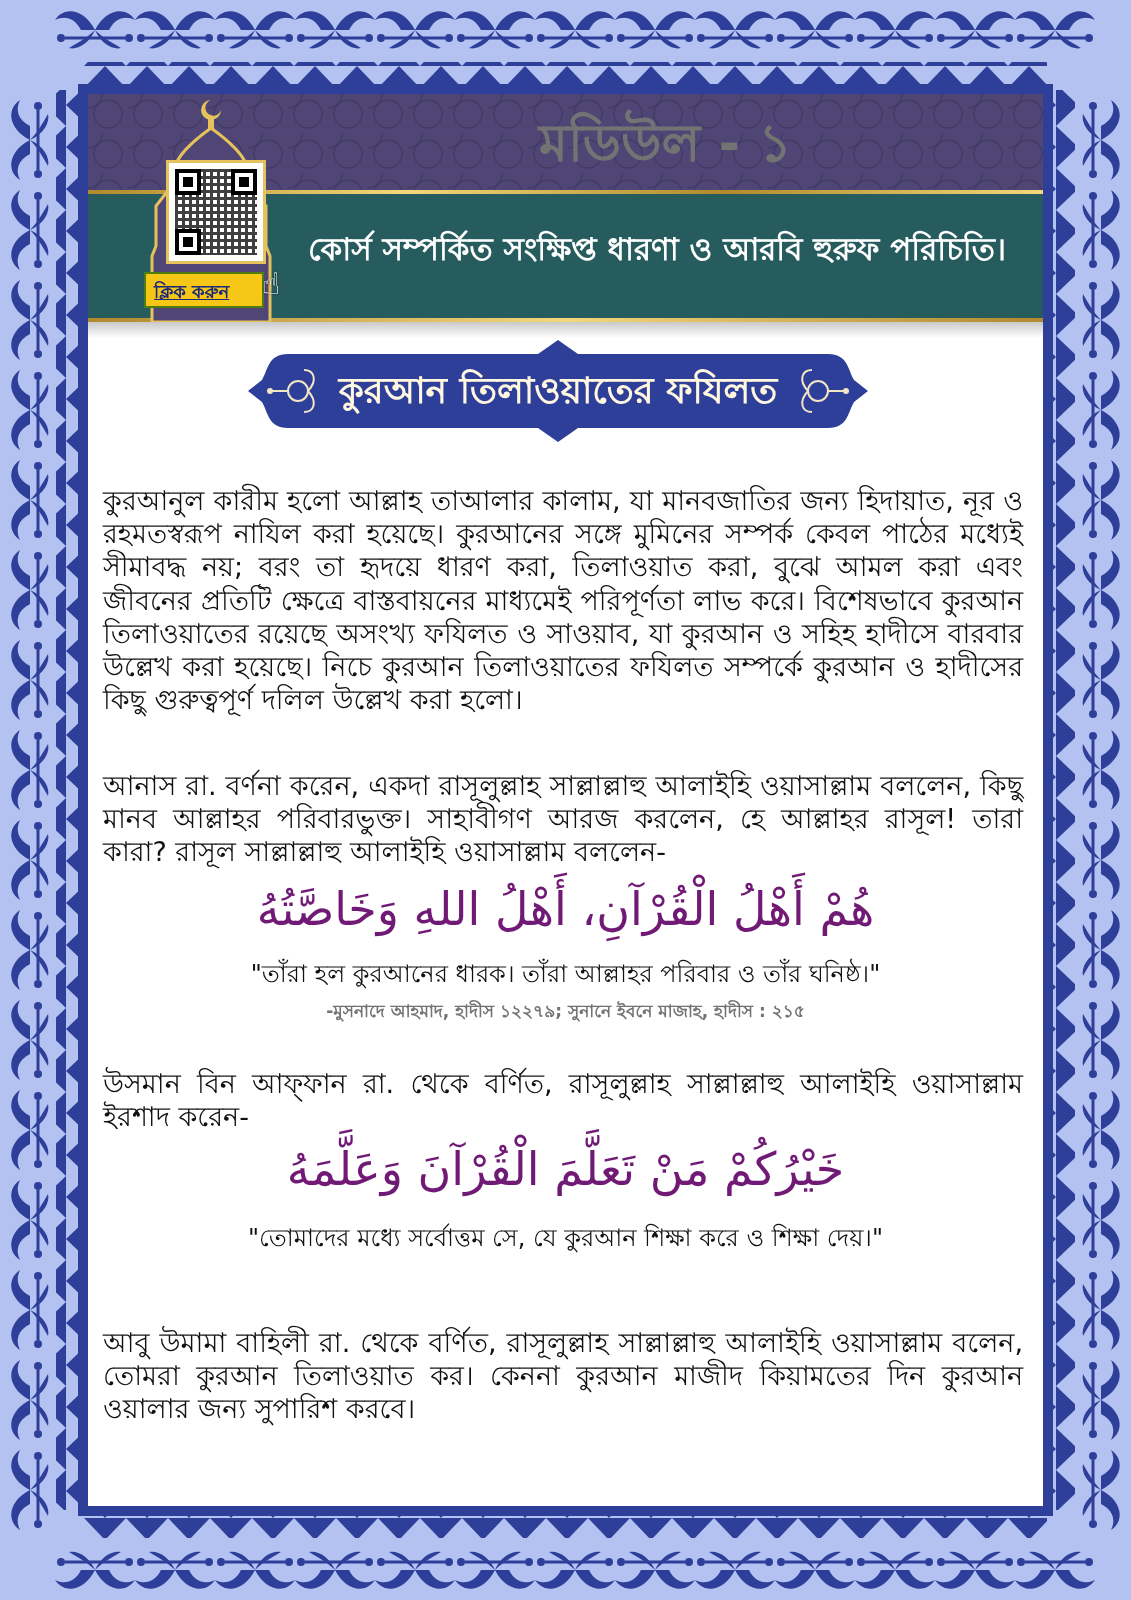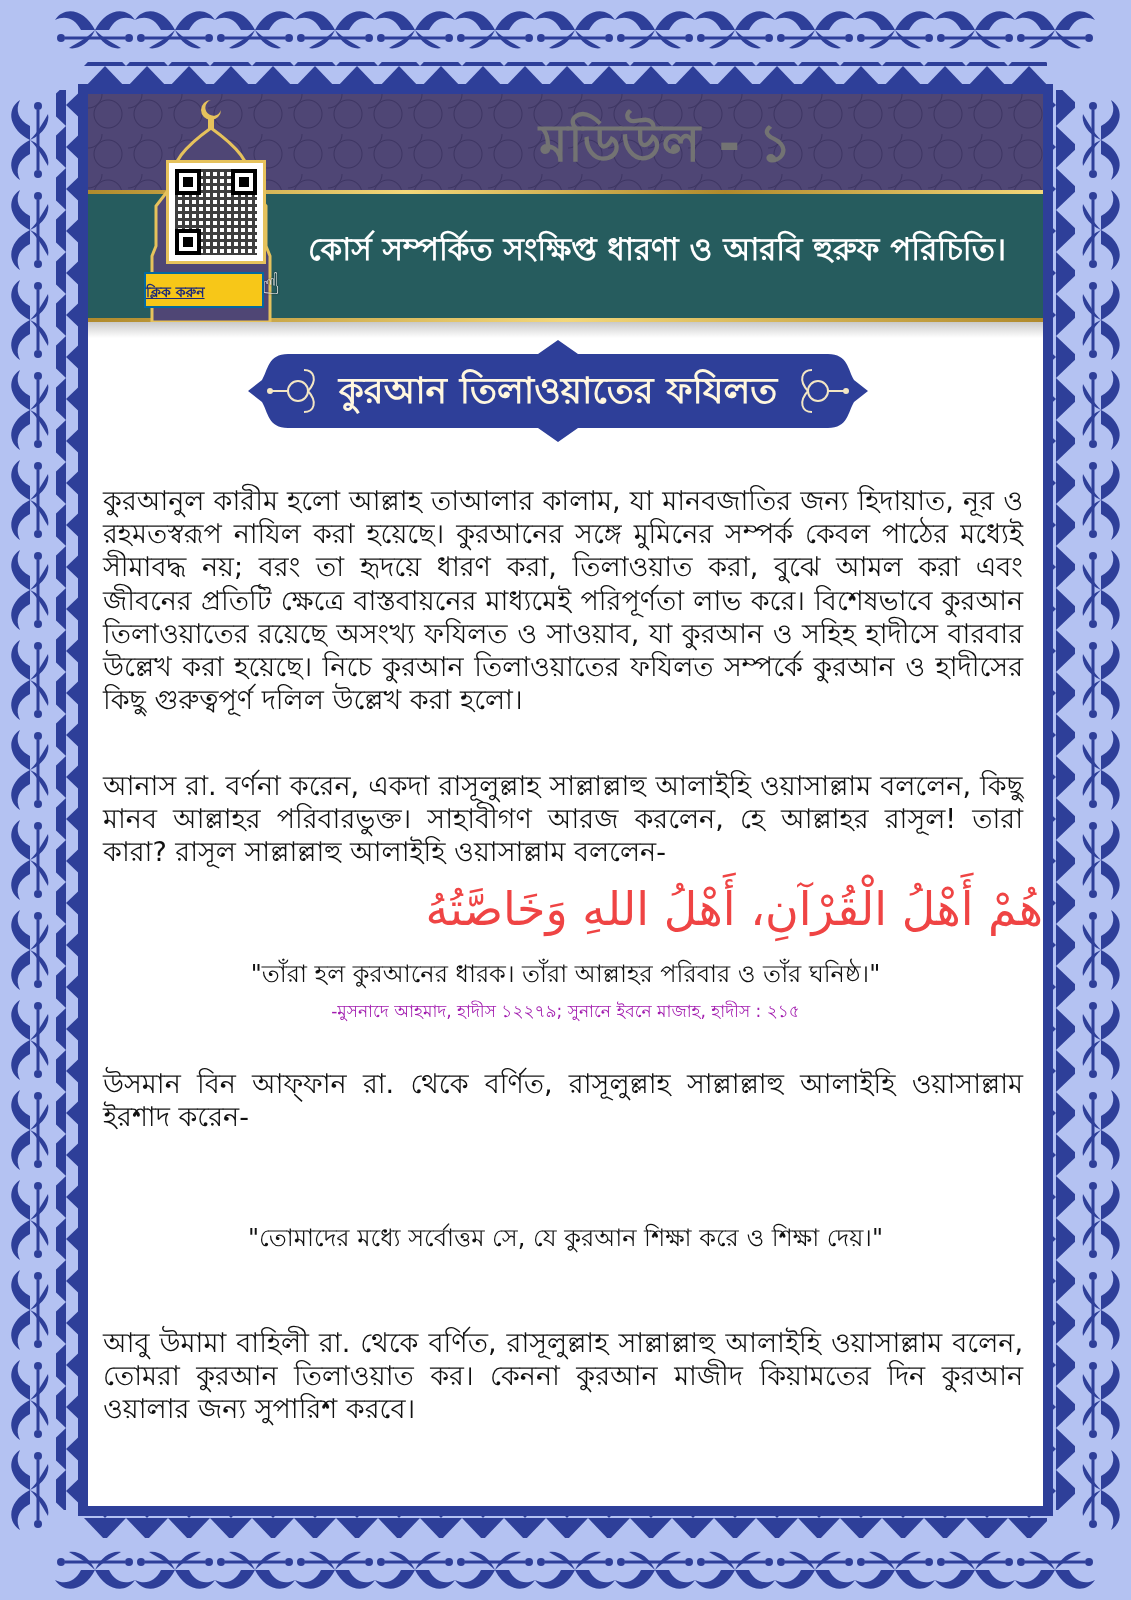--- a/index.html
+++ b/index.html
@@ -66,54 +66,54 @@
     background-image:
       linear-gradient(90deg, #000 50%, transparent 50%),
       linear-gradient(#000 50%, transparent 50%);
     background-size: 7px 9px, 9px 7px;
     opacity: .75;
   }
   .qr-finder { position: absolute; width: 18px; height: 18px; border: 4px solid #000; background: #fff; }
   .qr-finder::after { content: ""; position: absolute; left: 4px; top: 4px; width: 10px; height: 10px; background: #000; }
   .click-button {
     position: absolute; left: 58px; top: 174px; width: 120px; height: 36px;
-    background: #f7c718; border: 2px solid #0369a1;
-    color: #1d2a7a; font-weight: bold; font-size: 14px; line-height: 36px;
-    text-align: left; box-sizing: border-box; text-decoration: underline;
+    background: #f7c718; border: 2px solid #4d7c0f;
+    color: #1d2a7a; font-weight: bold; font-size: 18px; line-height: 36px;
+    text-align: left; padding-left: 8px; box-sizing: border-box; text-decoration: underline;
   }
   .hand-icon {
     position: absolute; left: 176px; top: 168px; font-size: 30px; color: #fff;
     text-shadow: 0 0 2px #000;
   }
   
   .section-banner {
     position: absolute; left: 160px; top: 246px; width: 620px; height: 102px;
   }
   .section-title {
     position: absolute; left: 0; width: 620px; top: 22px; text-align: center;
     color: #fff7df; font-weight: bold; font-size: 36px; line-height: 58px;
   }
   
   .body-text {
     position: absolute; left: 15px; width: 920px;
     color: #111; font-size: 27px; line-height: 33.2px; text-align: justify;
     font-family: "DejaVu Sans", sans-serif;
   }
   .arabic {
-    position: absolute; left: 0; width: 955px; text-align: right;
-    color: #ef4444; font-size: 46px; line-height: 70px;
+    position: absolute; left: 0; width: 955px; text-align: center;
+    color: #701a75; font-size: 46px; line-height: 70px;
     font-family: "DejaVu Serif", serif; direction: rtl;
   }
   .translation {
     position: absolute; left: 0; width: 955px; text-align: center;
     color: #111; font-size: 24px; line-height: 36px;
   }
   .citation {
     position: absolute; left: 0; width: 955px; text-align: center;
-    color: #a21caf; font-weight: normal; font-size: 17px; line-height: 26px;
+    color: #737373; font-weight: bold; font-size: 17px; line-height: 26px;
   }
 </style>
 </head>
 <body>
 
 <svg class="border-pattern" width="1131" height="1600" viewBox="0 0 1131 1600">
   <defs>
     <g id="flourish">
       <path d="M0 0 C 10 -20, 30 -25, 40 -10 C 30 -15, 20 -12, 14 0 Z" fill="#2e3f99"></path>
       <path d="M0 0 C -10 -20, -30 -25, -40 -10 C -30 -15, -20 -12, -14 0 Z" fill="#2e3f99"></path>
@@ -253,16 +253,17 @@
   </div>
 
   <div class="body-text" style="top:390px">কুরআনুল কারীম হলো আল্লাহ তাআলার কালাম, যা মানবজাতির জন্য হিদায়াত, নূর ও রহমতস্বরূপ নাযিল করা হয়েছে। কুরআনের সঙ্গে মুমিনের সম্পর্ক কেবল পাঠের মধ্যেই সীমাবদ্ধ নয়; বরং তা হৃদয়ে ধারণ করা, তিলাওয়াত করা, বুঝে আমল করা এবং জীবনের প্রতিটি ক্ষেত্রে বাস্তবায়নের মাধ্যমেই পরিপূর্ণতা লাভ করে। বিশেষভাবে কুরআন তিলাওয়াতের রয়েছে অসংখ্য ফযিলত ও সাওয়াব, যা কুরআন ও সহিহ হাদীসে বারবার উল্লেখ করা হয়েছে। নিচে কুরআন তিলাওয়াতের ফযিলত সম্পর্কে কুরআন ও হাদীসের কিছু গুরুত্বপূর্ণ দলিল উল্লেখ করা হলো।</div>
 
   <div class="body-text" style="top:675px">আনাস রা. বর্ণনা করেন, একদা রাসূলুল্লাহ সাল্লাল্লাহু আলাইহি ওয়াসাল্লাম বললেন, কিছু মানব আল্লাহর পরিবারভুক্ত। সাহাবীগণ আরজ করলেন, হে আল্লাহর রাসূল! তারা কারা? রাসূল সাল্লাল্লাহু আলাইহি ওয়াসাল্লাম বললেন-</div>
   <div class="arabic" style="top:780px">هُمْ أَهْلُ الْقُرْآنِ، أَهْلُ اللهِ وَخَاصَّتُهُ</div>
   <div class="translation" style="top:862px">"তাঁরা হল কুরআনের ধারক। তাঁরা আল্লাহর পরিবার ও তাঁর ঘনিষ্ঠ।"</div>
   <div class="citation" style="top:904px">-মুসনাদে আহমাদ, হাদীস ১২২৭৯; সুনানে ইবনে মাজাহ, হাদীস : ২১৫</div>
 
   <div class="body-text" style="top:973px">উসমান বিন আফ্‌ফান রা. থেকে বর্ণিত, রাসূলুল্লাহ সাল্লাল্লাহু আলাইহি ওয়াসাল্লাম ইরশাদ করেন-</div>
+  <div class="arabic" style="top:1040px">خَيْرُكُمْ مَنْ تَعَلَّمَ الْقُرْآنَ وَعَلَّمَهُ</div>
   <div class="translation" style="top:1126px">"তোমাদের মধ্যে সর্বোত্তম সে, যে কুরআন শিক্ষা করে ও শিক্ষা দেয়।"</div>
 
   <div class="body-text" style="top:1232px">আবু উমামা বাহিলী রা. থেকে বর্ণিত, রাসূলুল্লাহ সাল্লাল্লাহু আলাইহি ওয়াসাল্লাম বলেন, তোমরা কুরআন তিলাওয়াত কর। কেননা কুরআন মাজীদ কিয়ামতের দিন কুরআন ওয়ালার জন্য সুপারিশ করবে।</div>
 </div>
 
 </body></html>

